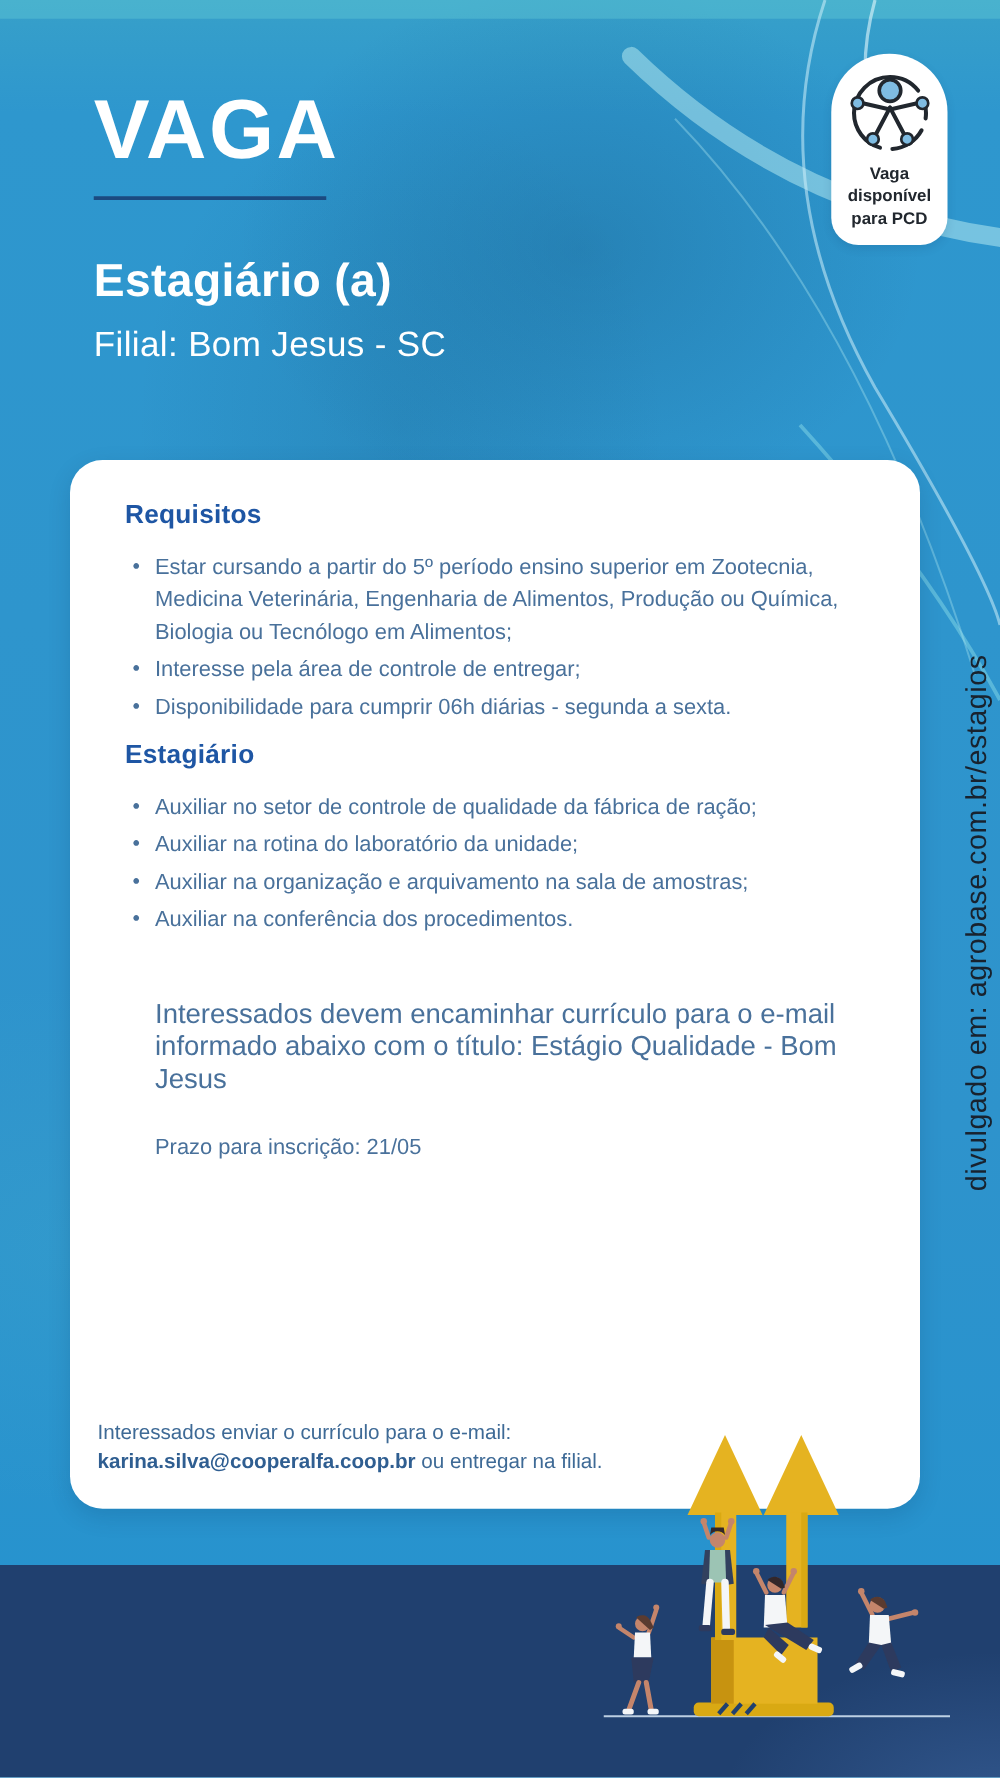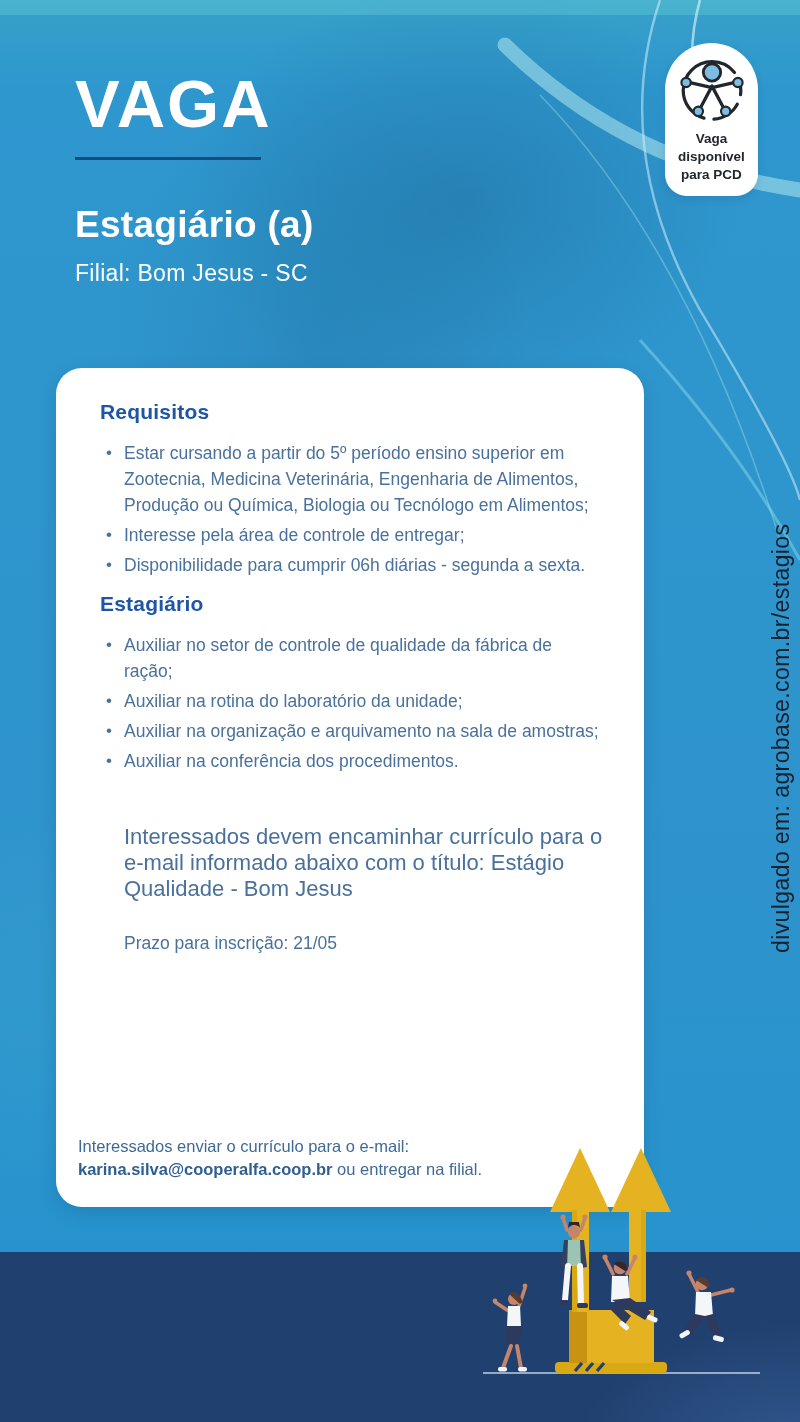--- a/index.html
+++ b/index.html
@@ -31,41 +31,41 @@
   .vaga-title {
     font-size: 67px; font-weight: bold; letter-spacing: 2px; line-height: 1;
   }
   .vaga-underline {
     width: 186px; height: 3px; background: #1B4A80; margin-top: 20px;
   }
   .position-title {
     font-size: 37px; font-weight: bold; margin-top: 44px; letter-spacing: 0.3px;
   }
   .branch-line {
-    font-size: 23px; font-weight: normal; margin-top: 14px; letter-spacing: 0.3px;
+    font-size: 28px; font-weight: normal; margin-top: 14px; letter-spacing: 0.3px;
   }
 
   
   .pcd-badge {
     position: absolute; right: 42px; top: 43px; width: 93px; height: 153px; z-index: 4;
     background: #ffffff;
     border-radius: 47px 47px 22px 22px;
     display: flex; flex-direction: column; align-items: center;
     padding-top: 10px;
     box-shadow: 0 3px 8px rgba(0,40,80,0.12);
   }
   .pcd-badge svg { width: 72px; height: 72px; }
   .pcd-text {
     margin-top: 5px; text-align: center;
     font-size: 13.5px; font-weight: bold; color: #21272E; line-height: 1.32;
   }
 
   
   .card {
-    position: absolute; left: 56px; top: 368px; width: 588px; height: 839px; z-index: 3;
+    position: absolute; left: 56px; top: 368px; width: 680px; height: 839px; z-index: 3;
     background: #ffffff; border-radius: 26px;
     padding: 28px 40px 30px 44px;
     box-shadow: 0 6px 18px rgba(0,40,80,0.15);
   }
   .card h2 {
     color: #1E56A4; font-size: 21px; font-weight: bold; letter-spacing: 0.2px;
     margin: 4px 0 16px 0;
   }
   .card h2.second { margin-top: 14px; }
   .card ul { list-style: none; margin: 0 0 6px 0; padding: 0; }

